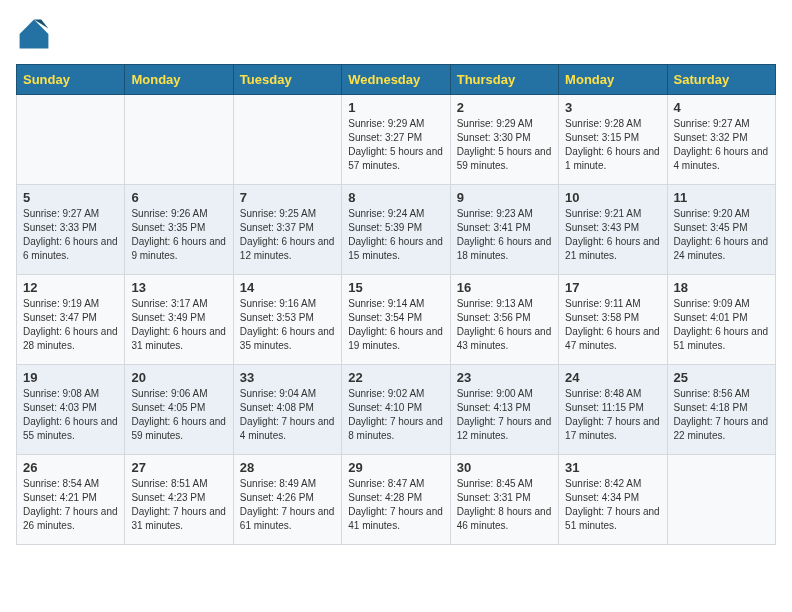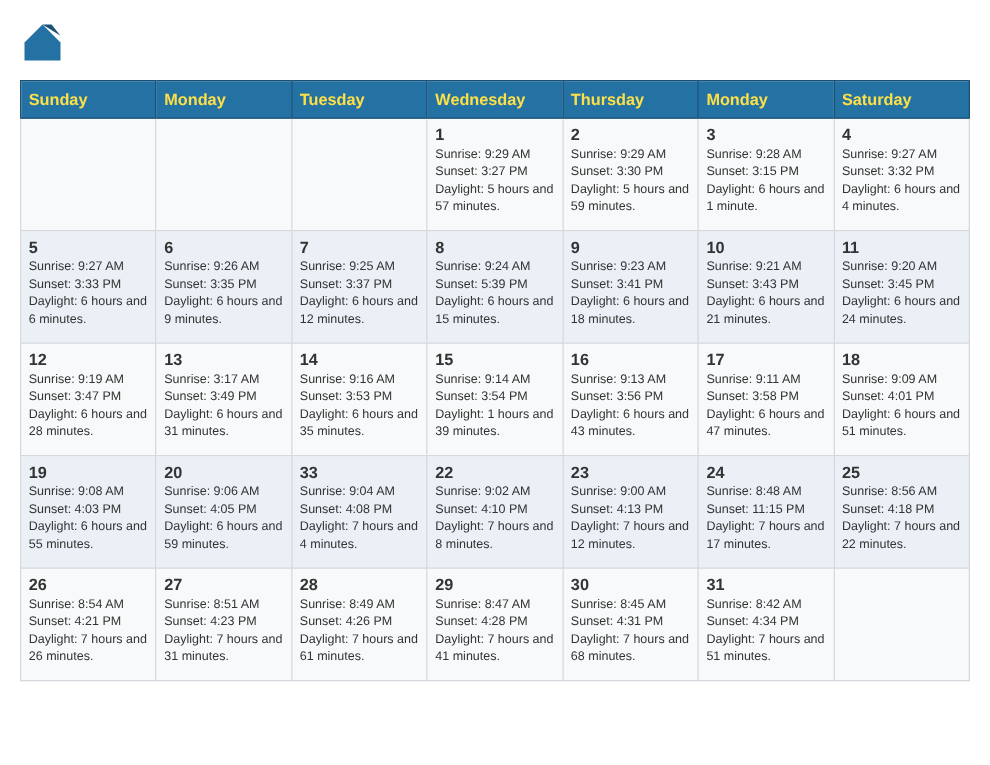--- a/index.html
+++ b/index.html
@@ -214,21 +214,21 @@
         <td>
           <span class="day-num">14</span>
           <div class="day-info">Sunrise: 9:16 AM</div>
           <div class="day-info">Sunset: 3:53 PM</div>
           <div class="day-info">Daylight: 6 hours and 35 minutes.</div>
         </td>
         <td>
           <span class="day-num">15</span>
           <div class="day-info">Sunrise: 9:14 AM</div>
           <div class="day-info">Sunset: 3:54 PM</div>
-          <div class="day-info">Daylight: 1 hours and 39 minutes.</div>
+          <div class="day-info">Daylight: 6 hours and 19 minutes.</div>
         </td>
         <td>
           <span class="day-num">16</span>
           <div class="day-info">Sunrise: 9:13 AM</div>
           <div class="day-info">Sunset: 3:56 PM</div>
           <div class="day-info">Daylight: 6 hours and 43 minutes.</div>
         </td>
         <td>
           <span class="day-num">17</span>
           <div class="day-info">Sunrise: 9:11 AM</div>
@@ -307,22 +307,22 @@
         </td>
         <td>
           <span class="day-num">29</span>
           <div class="day-info">Sunrise: 8:47 AM</div>
           <div class="day-info">Sunset: 4:28 PM</div>
           <div class="day-info">Daylight: 7 hours and 41 minutes.</div>
         </td>
         <td>
           <span class="day-num">30</span>
           <div class="day-info">Sunrise: 8:45 AM</div>
-          <div class="day-info">Sunset: 4:31 PM</div>
-          <div class="day-info">Daylight: 7 hours and 68 minutes.</div>
+          <div class="day-info">Sunset: 3:31 PM</div>
+          <div class="day-info">Daylight: 8 hours and 46 minutes.</div>
         </td>
         <td>
           <span class="day-num">31</span>
           <div class="day-info">Sunrise: 8:42 AM</div>
           <div class="day-info">Sunset: 4:34 PM</div>
           <div class="day-info">Daylight: 7 hours and 51 minutes.</div>
         </td>
         <td></td>
       </tr>
     </tbody>

